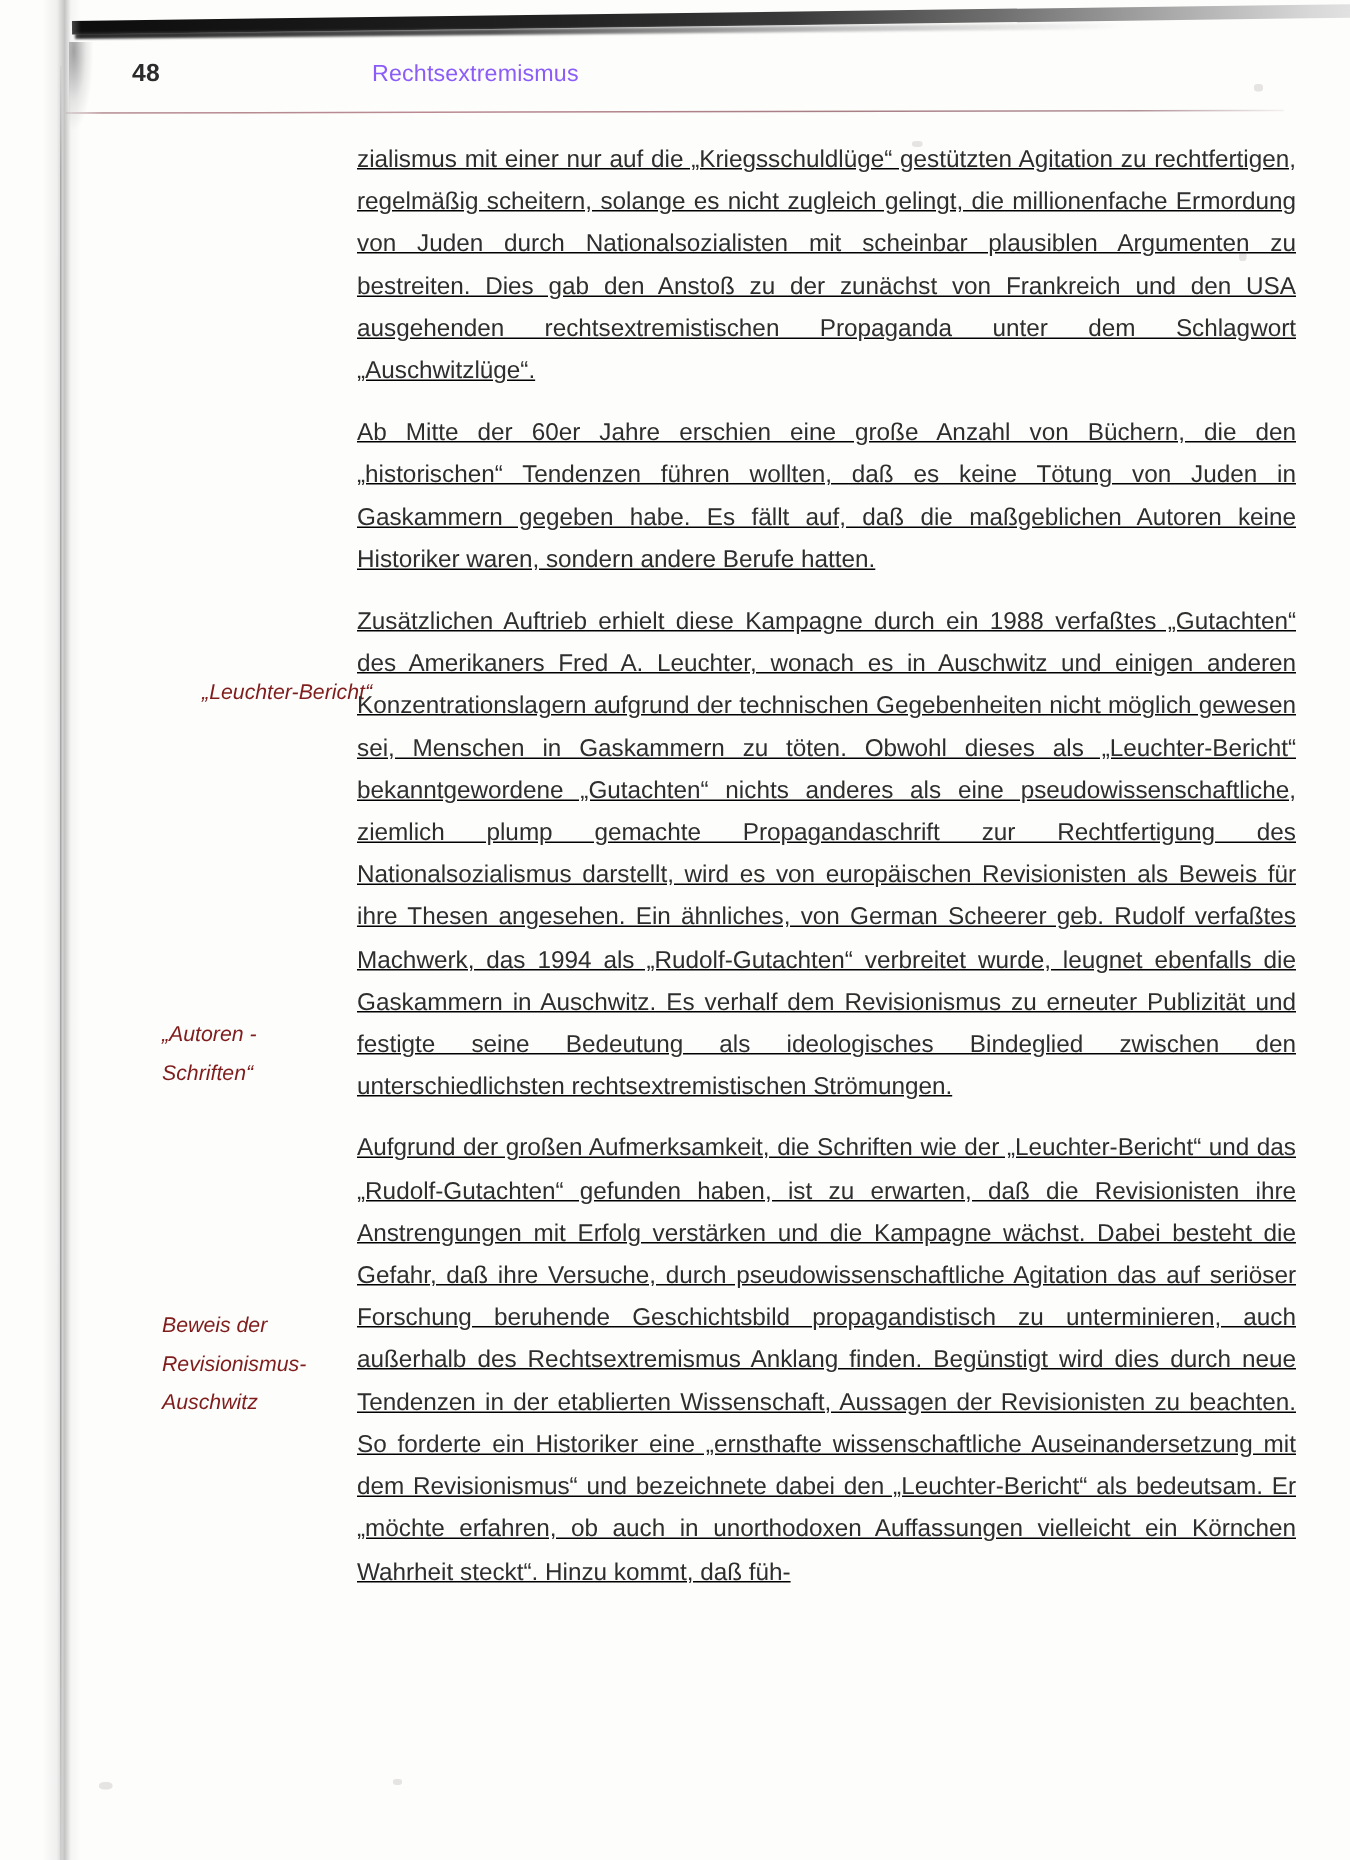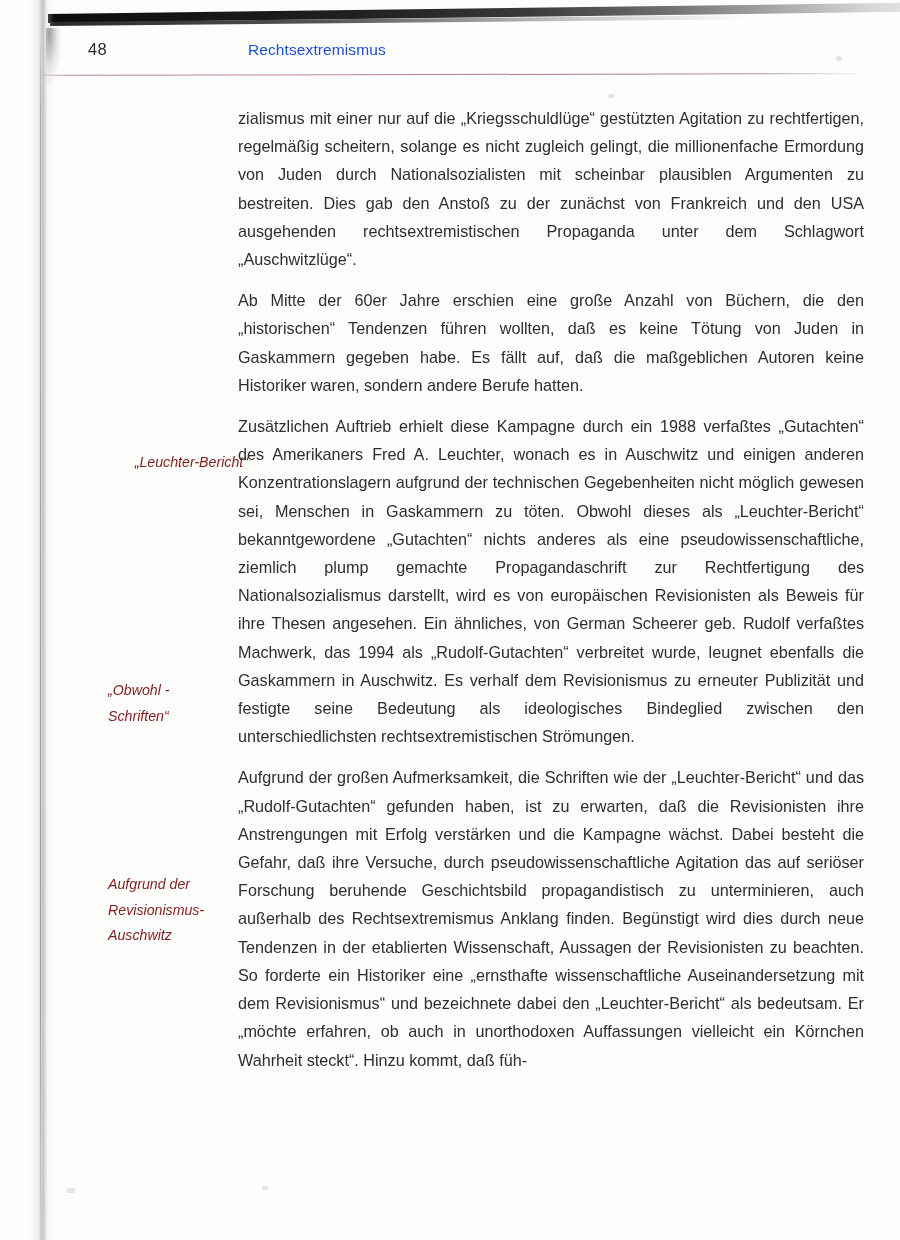--- a/index.html
+++ b/index.html
@@ -91,30 +91,30 @@
     left: 0;
     top: 40px;
     width: 900px;
     height: 34px;
   }
   .page-number {
     position: absolute;
     left: 88px;
     top: 0;
     font-size: 16.5px;
-    font-weight: normal;
+    font-weight: bold;
     color: #2b2b2b;
     letter-spacing: 0.2px;
   }
   .running-title {
     position: absolute;
     left: 248px;
     top: 1px;
     font-size: 15.5px;
-    color: #1d4ed8;
+    color: #8b5cf6;
     letter-spacing: 0.1px;
   }
   .header-rule {
     position: absolute;
     left: 44px;
     top: 74px;
     width: 812px;
     height: 1px;
     background: linear-gradient(to right,
        rgba(150,120,125,0.25) 0%,
@@ -123,22 +123,23 @@
        rgba(160,112,120,0.9) 62%,
        rgba(150,108,116,0.75) 88%,
        rgba(190,170,172,0.15) 100%);
     transform: rotate(-0.12deg);
   }
 
   
   .body-col {
     position: absolute;
     left: 238px;
-    top: 104px;
+    top: 92px;
     width: 626px;
+    text-decoration: underline;
   }
   p.para {
     margin: 0 0 14px 0;
     font-size: 16.2px;
     line-height: 28.2px;
     color: #2e2e2e;
     text-align: justify;
     text-justify: inter-word;
     hyphens: manual;
   }
@@ -179,26 +180,26 @@
     <div class="page-number">48</div>
     <div class="running-title">Rechtsextremismus</div>
   </div>
   <div class="header-rule"></div>
 
   <div class="margin-note note-leuchter">
     <div>„Leuchter-Bericht“</div>
   </div>
 
   <div class="margin-note note-rudolf">
-    <div>„Obwohl -</div>
+    <div>„Autoren -</div>
     <div>Schriften“</div>
   </div>
 
   <div class="margin-note note-wachsen">
-    <div>Aufgrund der</div>
+    <div>Beweis der</div>
     <div>Revisionismus-</div>
     <div>Auschwitz</div>
   </div>
 
   <div class="body-col">
     <p class="para tight">zialismus mit einer nur auf die „Kriegsschuldlüge“ gestützten Agitation zu rechtfertigen, regelmäßig scheitern, solange es nicht zugleich gelingt, die millionenfache Ermordung von Juden durch Nationalsozialisten mit scheinbar plausiblen Argumenten zu bestreiten. Dies gab den Anstoß zu der zunächst von Frankreich und den USA ausgehenden rechtsextremistischen Propaganda unter dem Schlagwort „Auschwitzlüge“.</p>
     <p class="para tight">Ab Mitte der 60er Jahre erschien eine große Anzahl von Büchern, die den „historischen“ Tendenzen führen wollten, daß es keine Tötung von Juden in Gaskammern gegeben habe. Es fällt auf, daß die maßgeblichen Autoren keine Historiker waren, sondern andere Berufe hatten.</p>
     <p class="para tight">Zusätzlichen Auftrieb erhielt diese Kampagne durch ein 1988 verfaßtes „Gutachten“ des Amerikaners Fred A. Leuchter, wonach es in Auschwitz und einigen anderen Konzentrationslagern aufgrund der technischen Gegebenheiten nicht möglich gewesen sei, Menschen in Gaskammern zu töten. Obwohl dieses als „Leuchter-Bericht“ bekanntgewordene „Gutachten“ nichts anderes als eine pseudowissenschaftliche, ziemlich plump gemachte Propagandaschrift zur Rechtfertigung des Nationalsozialismus darstellt, wird es von europäischen Revisionisten als Beweis für ihre Thesen angesehen. Ein ähnliches, von German Scheerer geb. Rudolf verfaßtes Machwerk, das 1994 als „Rudolf-Gutachten“ verbreitet wurde, leugnet ebenfalls die Gaskammern in Auschwitz. Es verhalf dem Revisionismus zu erneuter Publizität und festigte seine Bedeutung als ideologisches Bindeglied zwischen den unterschiedlichsten rechtsextremistischen Strömungen.</p>
     <p class="para">Aufgrund der großen Aufmerksamkeit, die Schriften wie der „Leuchter-Bericht“ und das „Rudolf-Gutachten“ gefunden haben, ist zu erwarten, daß die Revisionisten ihre Anstrengungen mit Erfolg verstärken und die Kampagne wächst. Dabei besteht die Gefahr, daß ihre Versuche, durch pseudowissenschaftliche Agitation das auf seriöser Forschung beruhende Geschichtsbild propagandistisch zu unterminieren, auch außerhalb des Rechtsextremismus Anklang finden. Begünstigt wird dies durch neue Tendenzen in der etablierten Wissenschaft, Aussagen der Revisionisten zu beachten. So forderte ein Historiker eine „ernsthafte wissenschaftliche Auseinandersetzung mit dem Revisionismus“ und bezeichnete dabei den „Leuchter-Bericht“ als bedeutsam. Er „möchte erfahren, ob auch in unorthodoxen Auffassungen vielleicht ein Körnchen Wahrheit steckt“. Hinzu kommt, daß füh-</p>
   </div>

